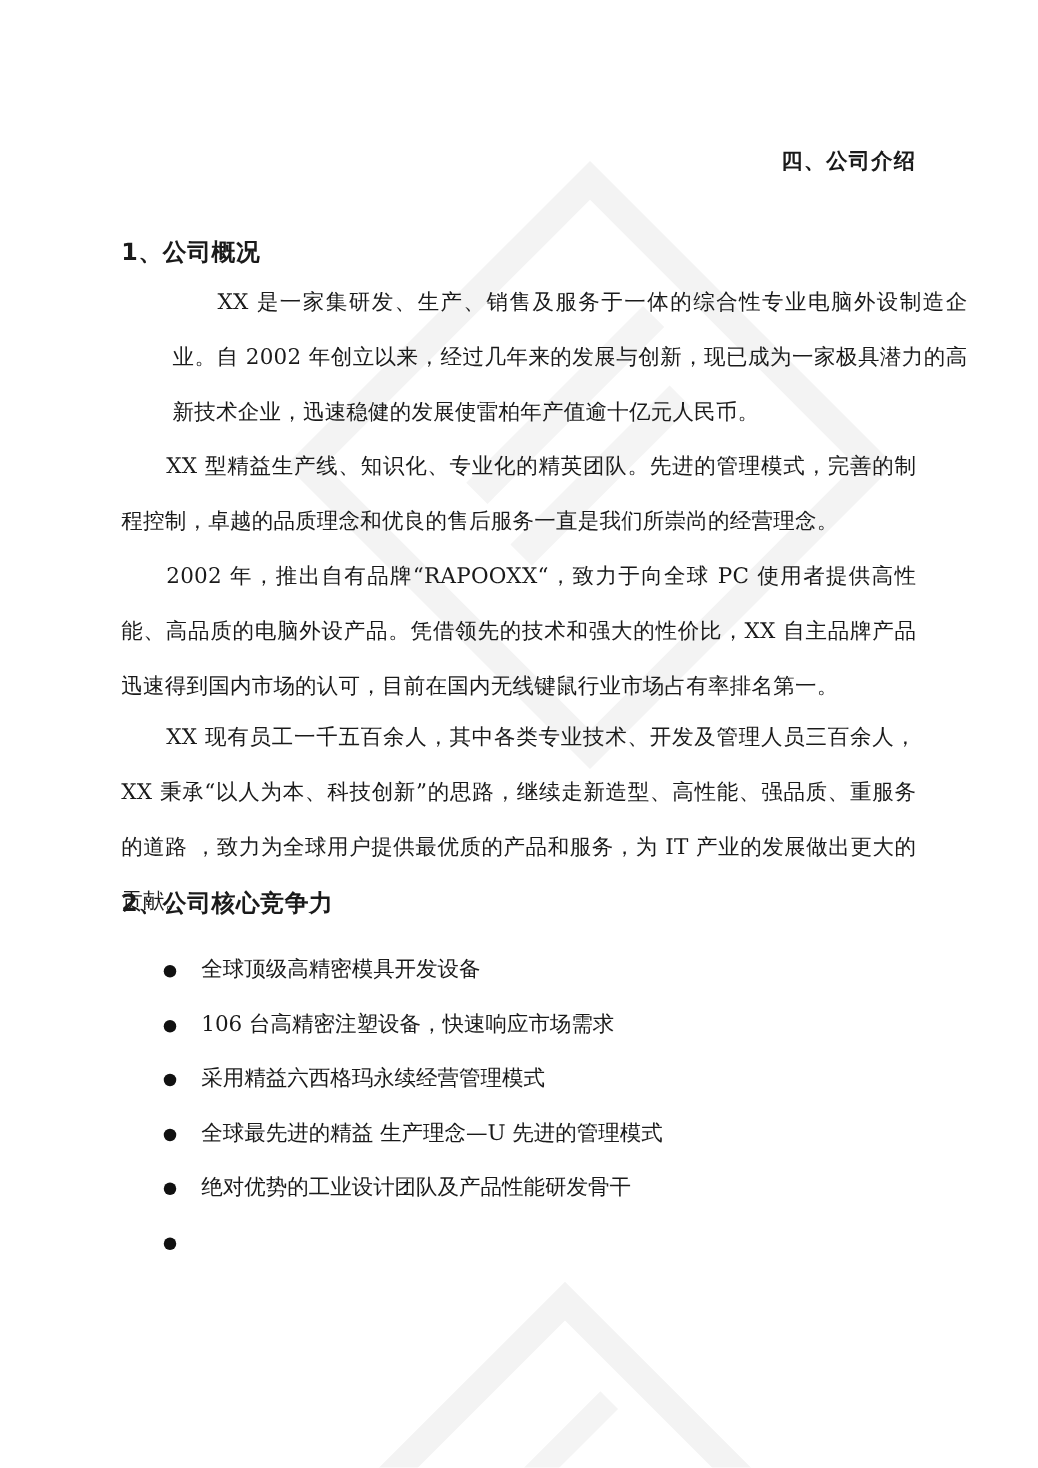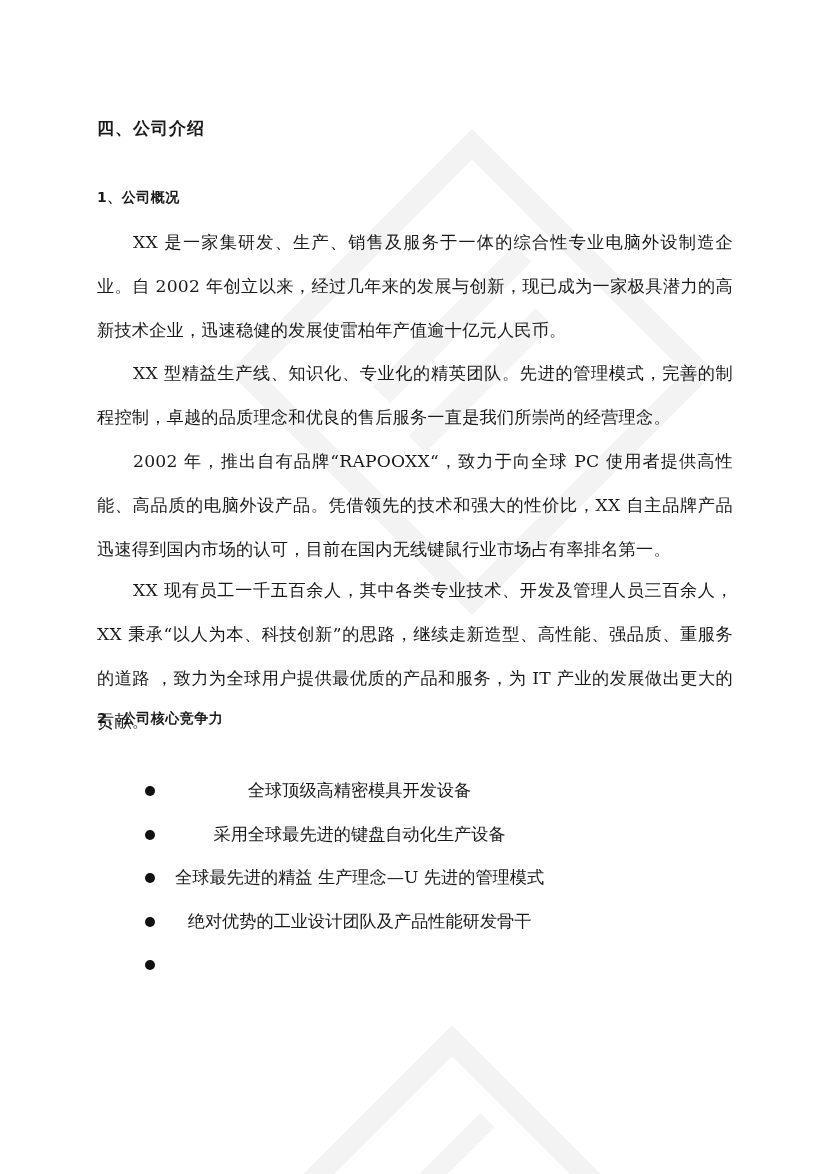--- a/index.html
+++ b/index.html
@@ -29,53 +29,52 @@
       position: absolute;
       left: 97px;
       top: 0;
       width: 636px;
     }
     .title {
       position: absolute;
       top: 117px;
       left: 0;
       width: 636px;
-      text-align: left;
+      text-align: right;
       font-size: 17px;
       font-weight: bold;
       font-family: "DejaVu Sans", "Liberation Sans", sans-serif;
       letter-spacing: 1px;
     }
     .h {
       position: absolute;
       left: 0;
-      font-size: 14px;
+      font-size: 19px;
       font-weight: bold;
       font-family: "DejaVu Sans", "Liberation Sans", sans-serif;
       letter-spacing: 0.5px;
     }
     .para {
       position: absolute;
       left: 0;
       width: 636px;
       font-size: 17.2px;
       line-height: 43.8px;
       text-indent: 36px;
       text-align: justify;
       text-align-last: left;
       letter-spacing: 0.2px;
     }
     .bullets {
       position: absolute;
       left: 0;
       top: 753px;
-      margin: 16px;
+      margin: 2px;
       padding: 0;
       list-style: none;
-      text-align: center;
     }
     .bullet-item {
       position: relative;
       height: 43.6px;
       line-height: 43.6px;
       font-size: 17.2px;
       padding-left: 62px;
       white-space: nowrap;
     }
     .bullet-dot {
@@ -98,35 +97,39 @@
 <div class="watermark" style="left:320px; top:1080px; width:220px; height:220px;">
   <div class="wm-inner" style="left:60px; top:20px; width:20px; height:150px;"></div>
 </div>
 
 <div class="page">
 
   <div class="title">四、公司介绍</div>
 
   <div class="h" style="top:189px;">1、公司概况</div>
 
-  <div class="para" style="top:221px;">XX 是一家集研发、生产、销售及服务于一体的综合性专业电脑外设制造企业。自 2002 年创立以来，经过几年来的发展与创新，现已成为一家极具潜力的高新技术企业，迅速稳健的发展使雷柏年产值逾十亿元人民币。</div>
+  <div class="para" style="top:221px;margin-left:41px;">XX 是一家集研发、生产、销售及服务于一体的综合性专业电脑外设制造企业。自 2002 年创立以来，经过几年来的发展与创新，现已成为一家极具潜力的高新技术企业，迅速稳健的发展使雷柏年产值逾十亿元人民币。</div>
   <div class="para" style="top:352px;">XX 型精益生产线、知识化、专业化的精英团队。先进的管理模式，完善的制程控制，卓越的品质理念和优良的售后服务一直是我们所崇尚的经营理念。</div>
   <div class="para" style="top:440px;">2002 年，推出自有品牌“RAPOOXX“，致力于向全球 PC 使用者提供高性能、高品质的电脑外设产品。凭借领先的技术和强大的性价比，XX 自主品牌产品迅速得到国内市场的认可，目前在国内无线键鼠行业市场占有率排名第一。</div>
   <div class="para" style="top:569px;">XX 现有员工一千五百余人，其中各类专业技术、开发及管理人员三百余人，XX 秉承“以人为本、科技创新”的思路，继续走新造型、高性能、强品质、重服务的道路 ，致力为全球用户提供最优质的产品和服务，为 IT 产业的发展做出更大的贡献。</div>
 
   <div class="h" style="top:710px;text-align:right;">2、公司核心竞争力</div>
 
   <ul class="bullets">
     <li class="bullet-item">
       <span class="bullet-dot"></span>
       <span>全球顶级高精密模具开发设备</span>
     </li>
     <li class="bullet-item">
       <span class="bullet-dot"></span>
-      <span>采用全球最先进的键盘自动化生产设备</span>
+      <span>106 台高精密注塑设备，快速响应市场需求</span>
+    </li>
+    <li class="bullet-item">
+      <span class="bullet-dot"></span>
+      <span>采用精益六西格玛永续经营管理模式</span>
     </li>
     <li class="bullet-item">
       <span class="bullet-dot"></span>
       <span>全球最先进的精益 生产理念—U 先进的管理模式</span>
     </li>
     <li class="bullet-item">
       <span class="bullet-dot"></span>
       <span>绝对优势的工业设计团队及产品性能研发骨干</span>
     </li>
     <li class="bullet-item">

